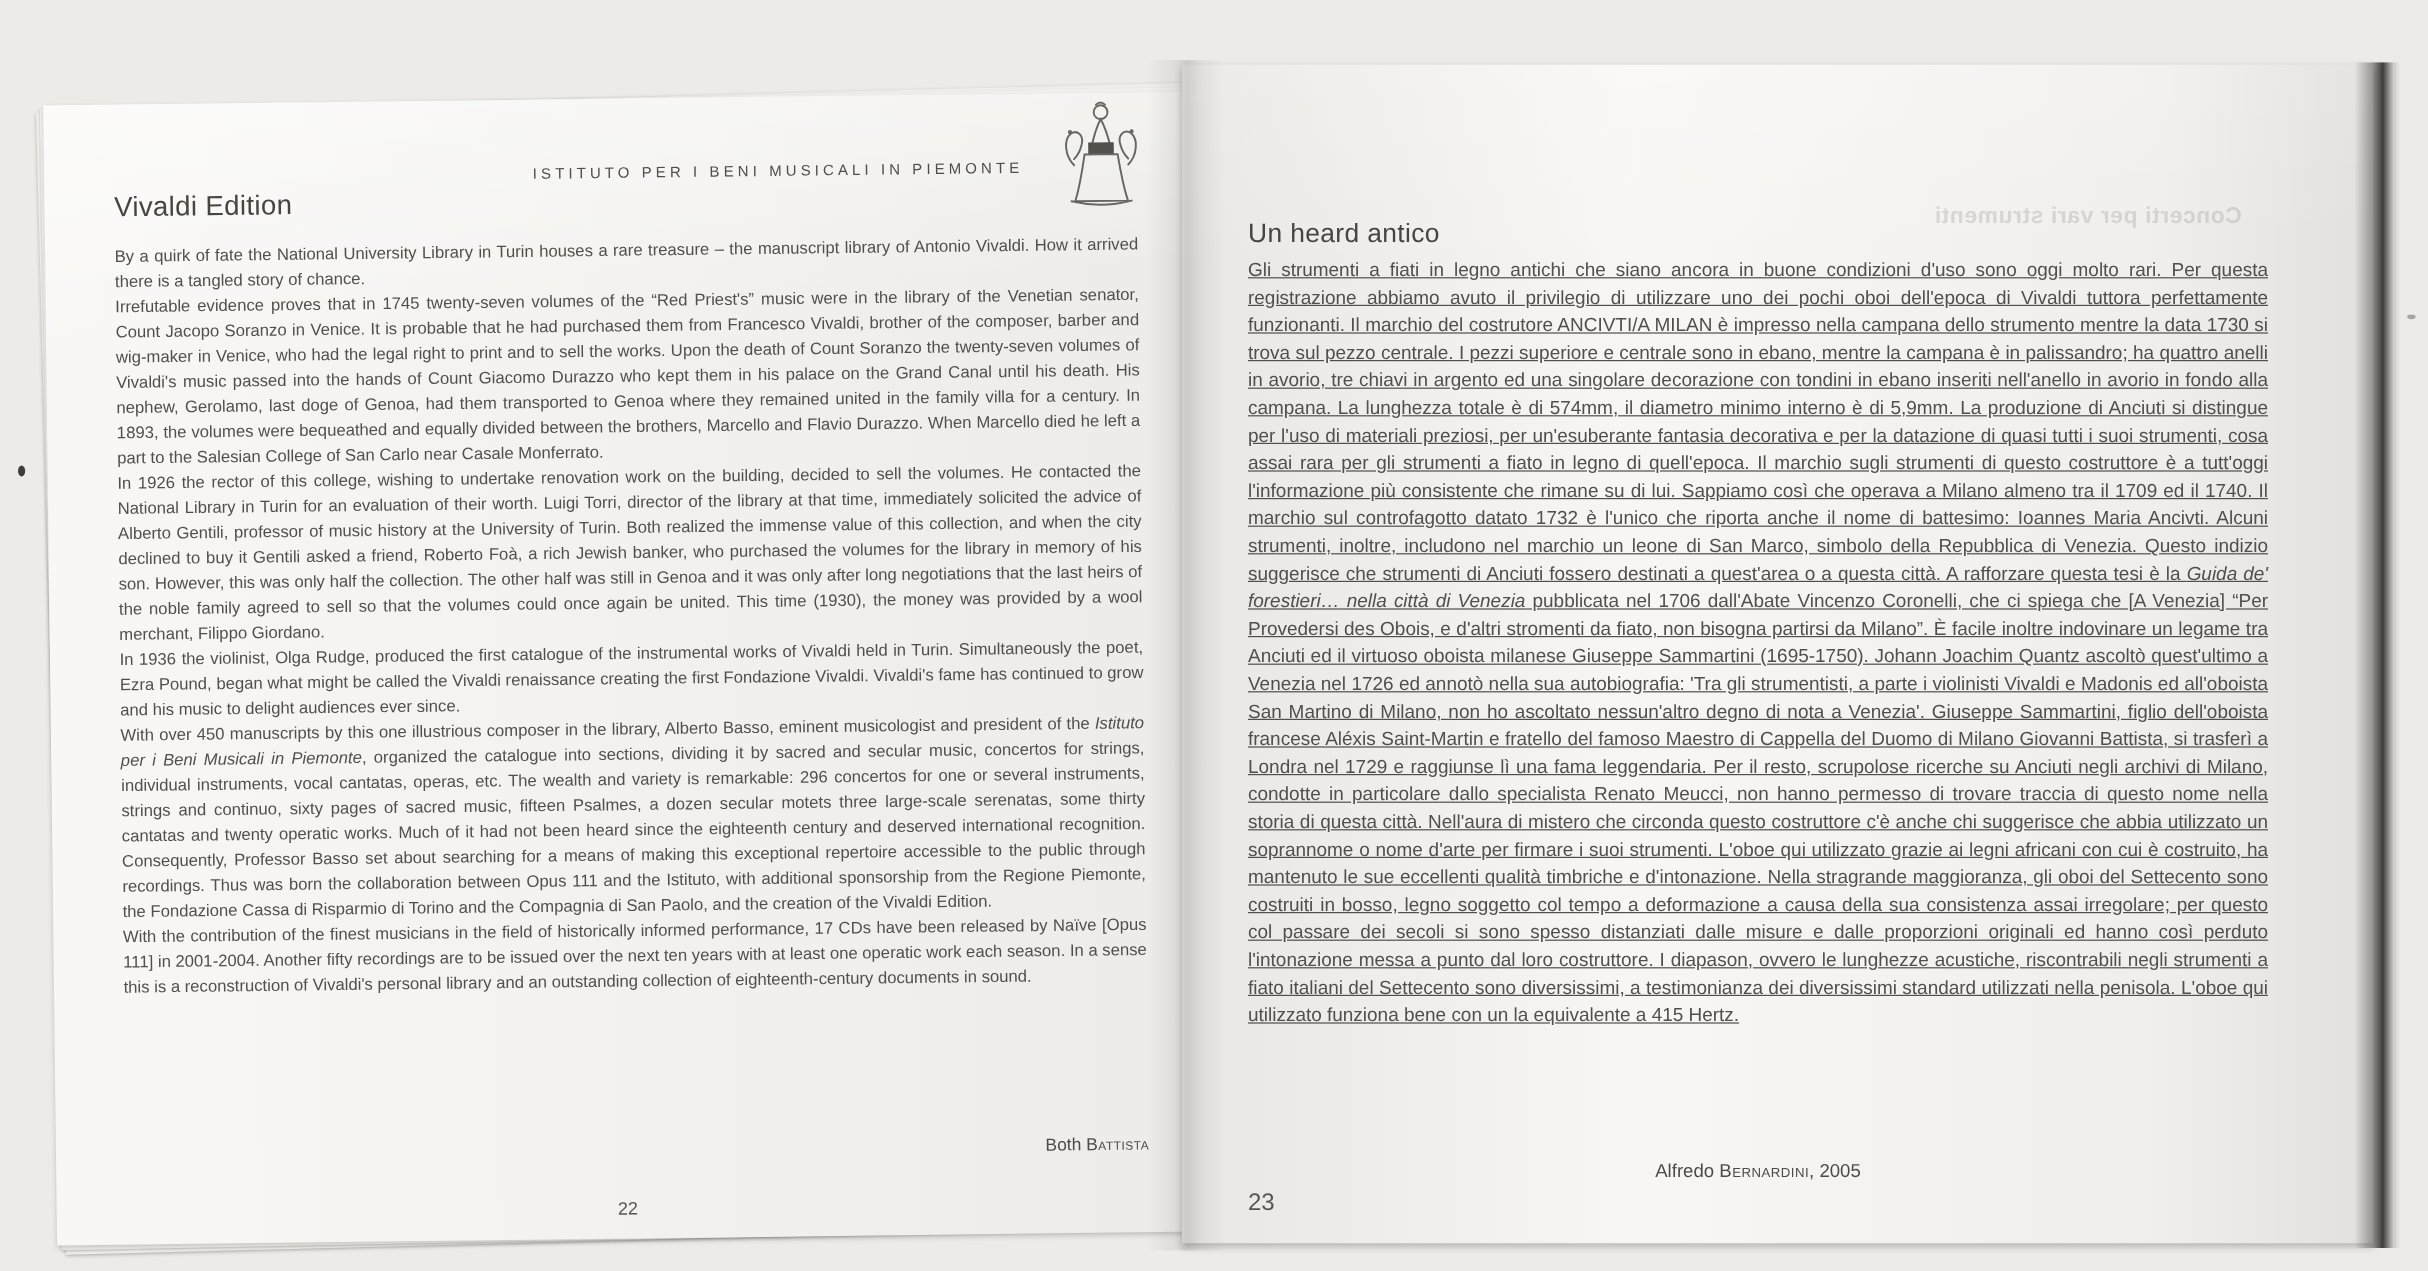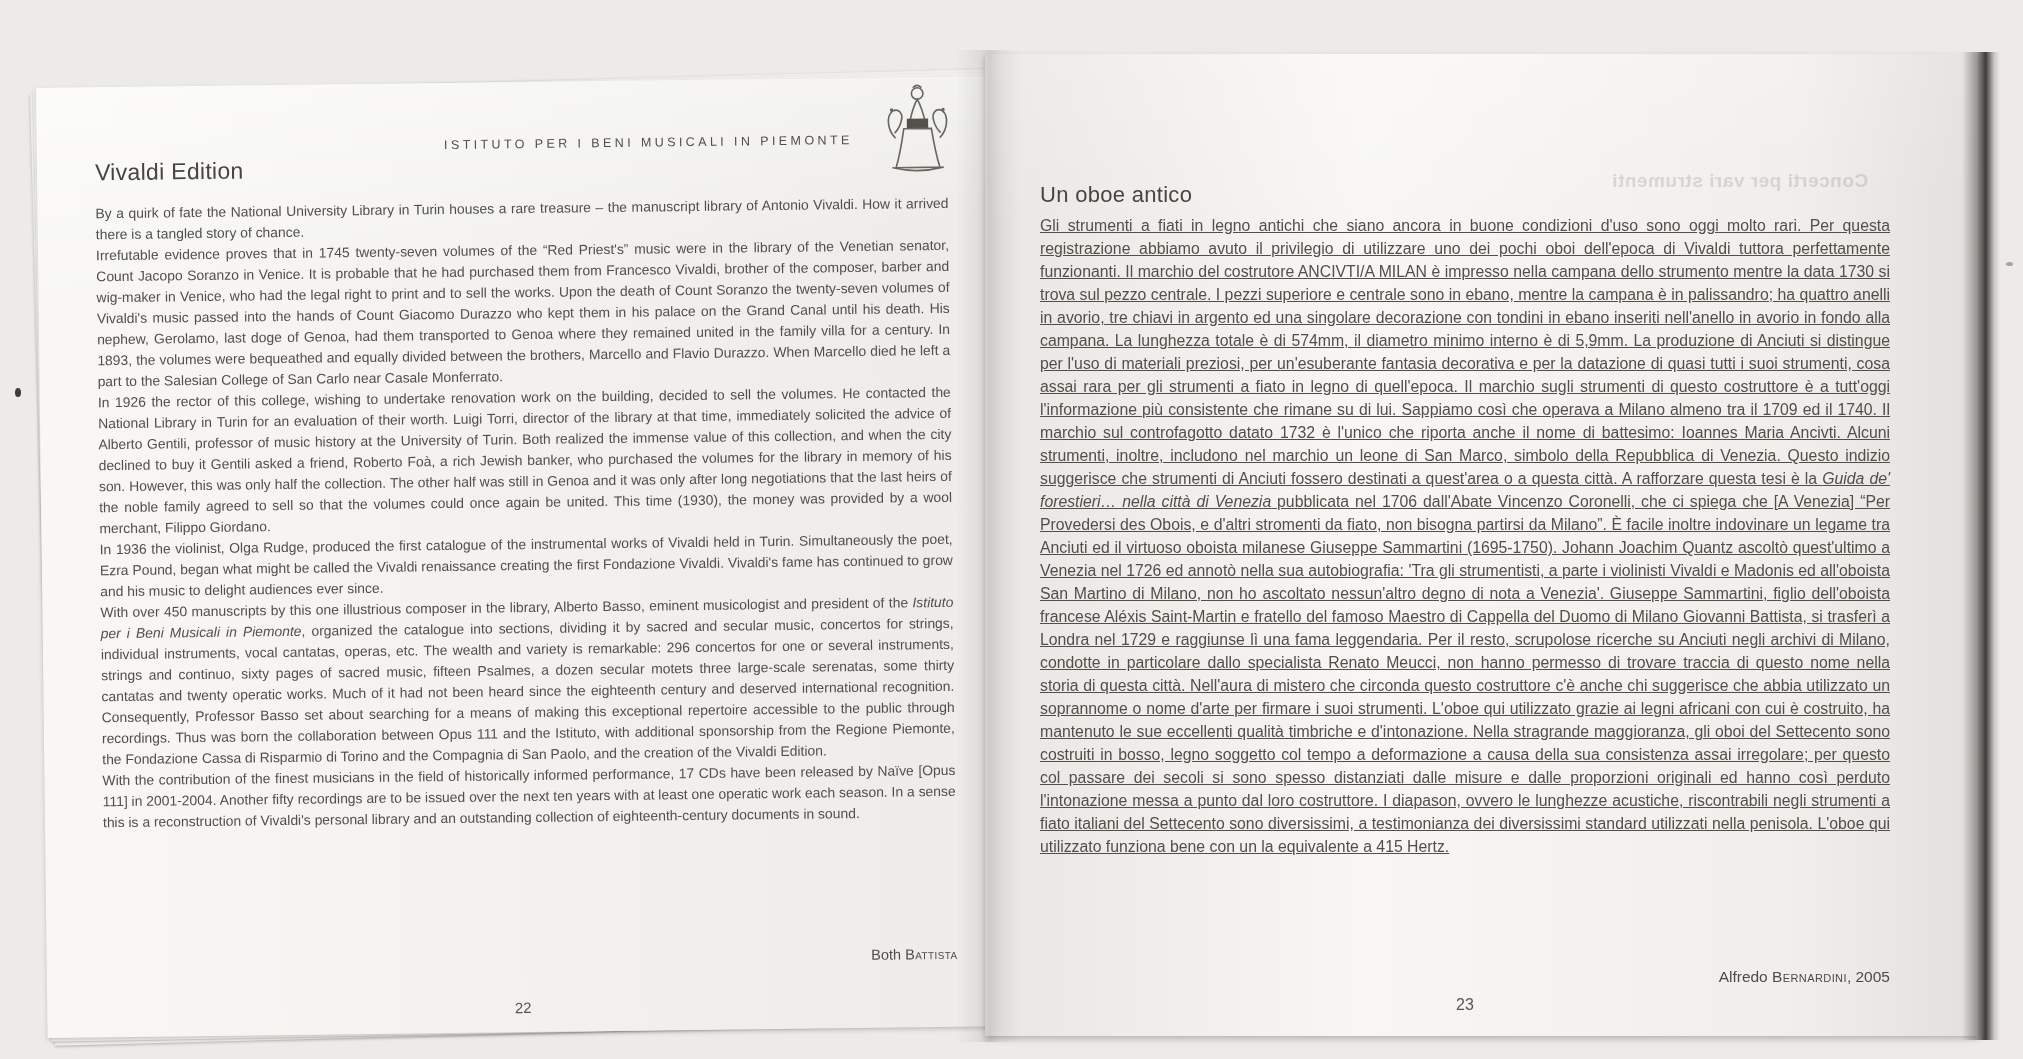--- a/index.html
+++ b/index.html
@@ -67,21 +67,21 @@
     transform:scaleX(-1);filter:blur(.6px);
     font-size:19px;font-weight:bold;color:rgba(118,116,108,.22);
     letter-spacing:.5px;text-align:center;pointer-events:none;
   }
   .rp-title{position:absolute;top:128px;left:55px;font-size:22px;font-weight:400;color:#46453f;letter-spacing:.3px;}
   .rp-body{
     position:absolute;top:160px;left:55px;width:850px;
     font-size:15.8px;line-height:23px;text-align:justify;color:#514f4a;
   }
   .rp-body p{margin:0;text-decoration:underline;}
-  .rp-pagenum{position:absolute;bottom:22px;left:55px;width:850px;text-align:center;font-size:16px;color:#57554f;}
+  .rp-pagenum{position:absolute;bottom:22px;left:55px;width:850px;text-align:left;font-size:20px;color:#57554f;}
 </style>
 </head>
 <body>
 
 <div class="sheet s1"></div>
 <div class="sheet s2"></div>
 
 <div class="page page-left">
   <div class="institute">ISTITUTO PER I BENI MUSICALI IN PIEMONTE</div>
   <svg class="logo" viewBox="0 0 60 75" fill="none" stroke="#55544e" stroke-width="1.3" stroke-linecap="round">
@@ -108,26 +108,26 @@
   <div class="lp-body" style="top:auto;bottom:62px;">
     <div class="sig">
       <span>Both </span><span class="sc">Battista</span><span></span>
     </div>
   </div>
   <div class="pagenum">22</div>
 </div>
 
 <div class="page page-right">
   <div class="ghost">Concerti per vari strumenti</div>
-  <div class="rp-title">Un oboe antico</div>
+  <div class="rp-title">Un heard antico</div>
   <div class="rp-body">
   <p><span>Gli strumenti a fiati in legno antichi che siano ancora in buone condizioni d'uso sono oggi molto rari. Per questa registrazione abbiamo avuto il privilegio di utilizzare uno dei pochi oboi dell'epoca di Vivaldi tuttora perfettamente funzionanti. Il marchio del costrutore ANCIVTI/A MILAN è impresso nella campana dello strumento mentre la data 1730 si trova sul pezzo centrale. I pezzi superiore e centrale sono in ebano, mentre la campana è in palissandro; ha quattro anelli in avorio, tre chiavi in argento ed una singolare decorazione con tondini in ebano inseriti nell'anello in avorio in fondo alla campana. La lunghezza totale è di 574mm, il diametro minimo interno è di 5,9mm. La produzione di Anciuti si distingue per l'uso di materiali preziosi, per un'esuberante fantasia decorativa e per la datazione di quasi tutti i suoi strumenti, cosa assai rara per gli strumenti a fiato in legno di quell'epoca. Il marchio sugli strumenti di questo costruttore è a tutt'oggi l'informazione più consistente che rimane su di lui. Sappiamo così che operava a Milano almeno tra il 1709 ed il 1740. Il marchio sul controfagotto datato 1732 è l'unico che riporta anche il nome di battesimo: Ioannes Maria Ancivti. Alcuni strumenti, inoltre, includono nel marchio un leone di San Marco, simbolo della Repubblica di Venezia. Questo indizio suggerisce che strumenti di Anciuti fossero destinati a quest'area o a questa città. A rafforzare questa tesi è la </span><span class="it">Guida de' forestieri… nella città di Venezia</span><span> pubblicata nel 1706 dall'Abate Vincenzo Coronelli, che ci spiega che [A Venezia] “Per Provedersi des Obois, e d'altri stromenti da fiato, non bisogna partirsi da Milano”. È facile inoltre indovinare un legame tra Anciuti ed il virtuoso oboista milanese Giuseppe Sammartini (1695-1750). Johann Joachim Quantz ascoltò quest'ultimo a Venezia nel 1726 ed annotò nella sua autobiografia: 'Tra gli strumentisti, a parte i violinisti Vivaldi e Madonis ed all'oboista San Martino di Milano, non ho ascoltato nessun'altro degno di nota a Venezia'. Giuseppe Sammartini, figlio dell'oboista francese Aléxis Saint-Martin e fratello del famoso Maestro di Cappella del Duomo di Milano Giovanni Battista, si trasferì a Londra nel 1729 e raggiunse lì una fama leggendaria. Per il resto, scrupolose ricerche su Anciuti negli archivi di Milano, condotte in particolare dallo specialista Renato Meucci, non hanno permesso di trovare traccia di questo nome nella storia di questa città. Nell'aura di mistero che circonda questo costruttore c'è anche chi suggerisce che abbia utilizzato un soprannome o nome d'arte per firmare i suoi strumenti. L'oboe qui utilizzato grazie ai legni africani con cui è costruito, ha mantenuto le sue eccellenti qualità timbriche e d'intonazione. Nella stragrande maggioranza, gli oboi del Settecento sono costruiti in bosso, legno soggetto col tempo a deformazione a causa della sua consistenza assai irregolare; per questo col passare dei secoli si sono spesso distanziati dalle misure e dalle proporzioni originali ed hanno così perduto l'intonazione messa a punto dal loro costruttore. I diapason, ovvero le lunghezze acustiche, riscontrabili negli strumenti a fiato italiani del Settecento sono diversissimi, a testimonianza dei diversissimi standard utilizzati nella penisola. L'oboe qui utilizzato funziona bene con un la equivalente a 415 Hertz.</span></p>
     </div>
   <div class="rp-body" style="top:auto;bottom:48px;">
-    <div class="sig" style="font-size:15.5px;">
+    <div class="sig" style="font-size:15.5px;text-align:center;">
       <span>Alfredo </span><span class="sc">Bernardini</span><span>, 2005</span>
     </div>
   </div>
   <div class="rp-pagenum">23</div>
 </div>
 
 <div class="gutter"></div>
 <div class="right-edge"></div>
 <div class="speck" style="left:15px;top:388px;width:6px;height:9px;"></div>
 <div class="speck" style="left:2006px;top:262px;width:7px;height:4px;opacity:.4;"></div>

